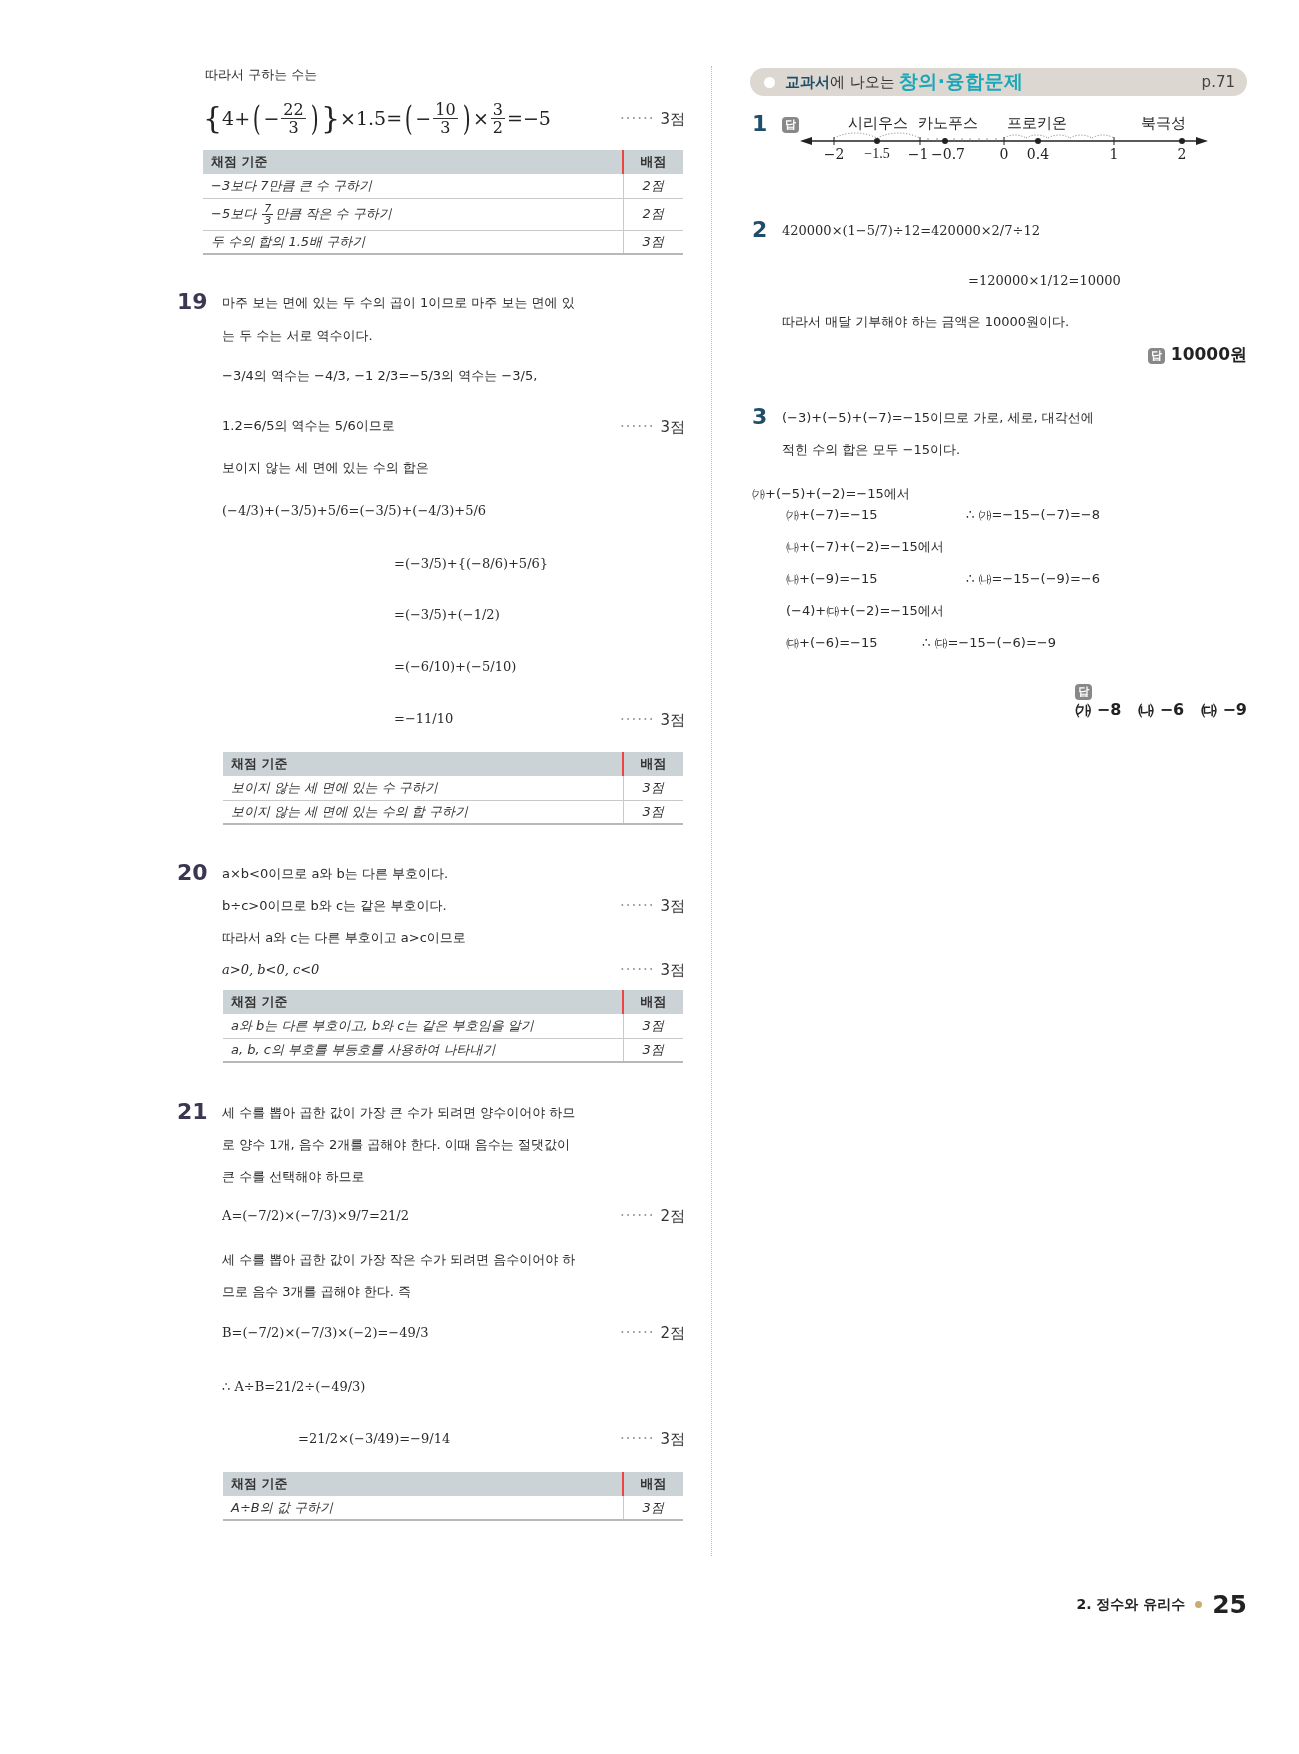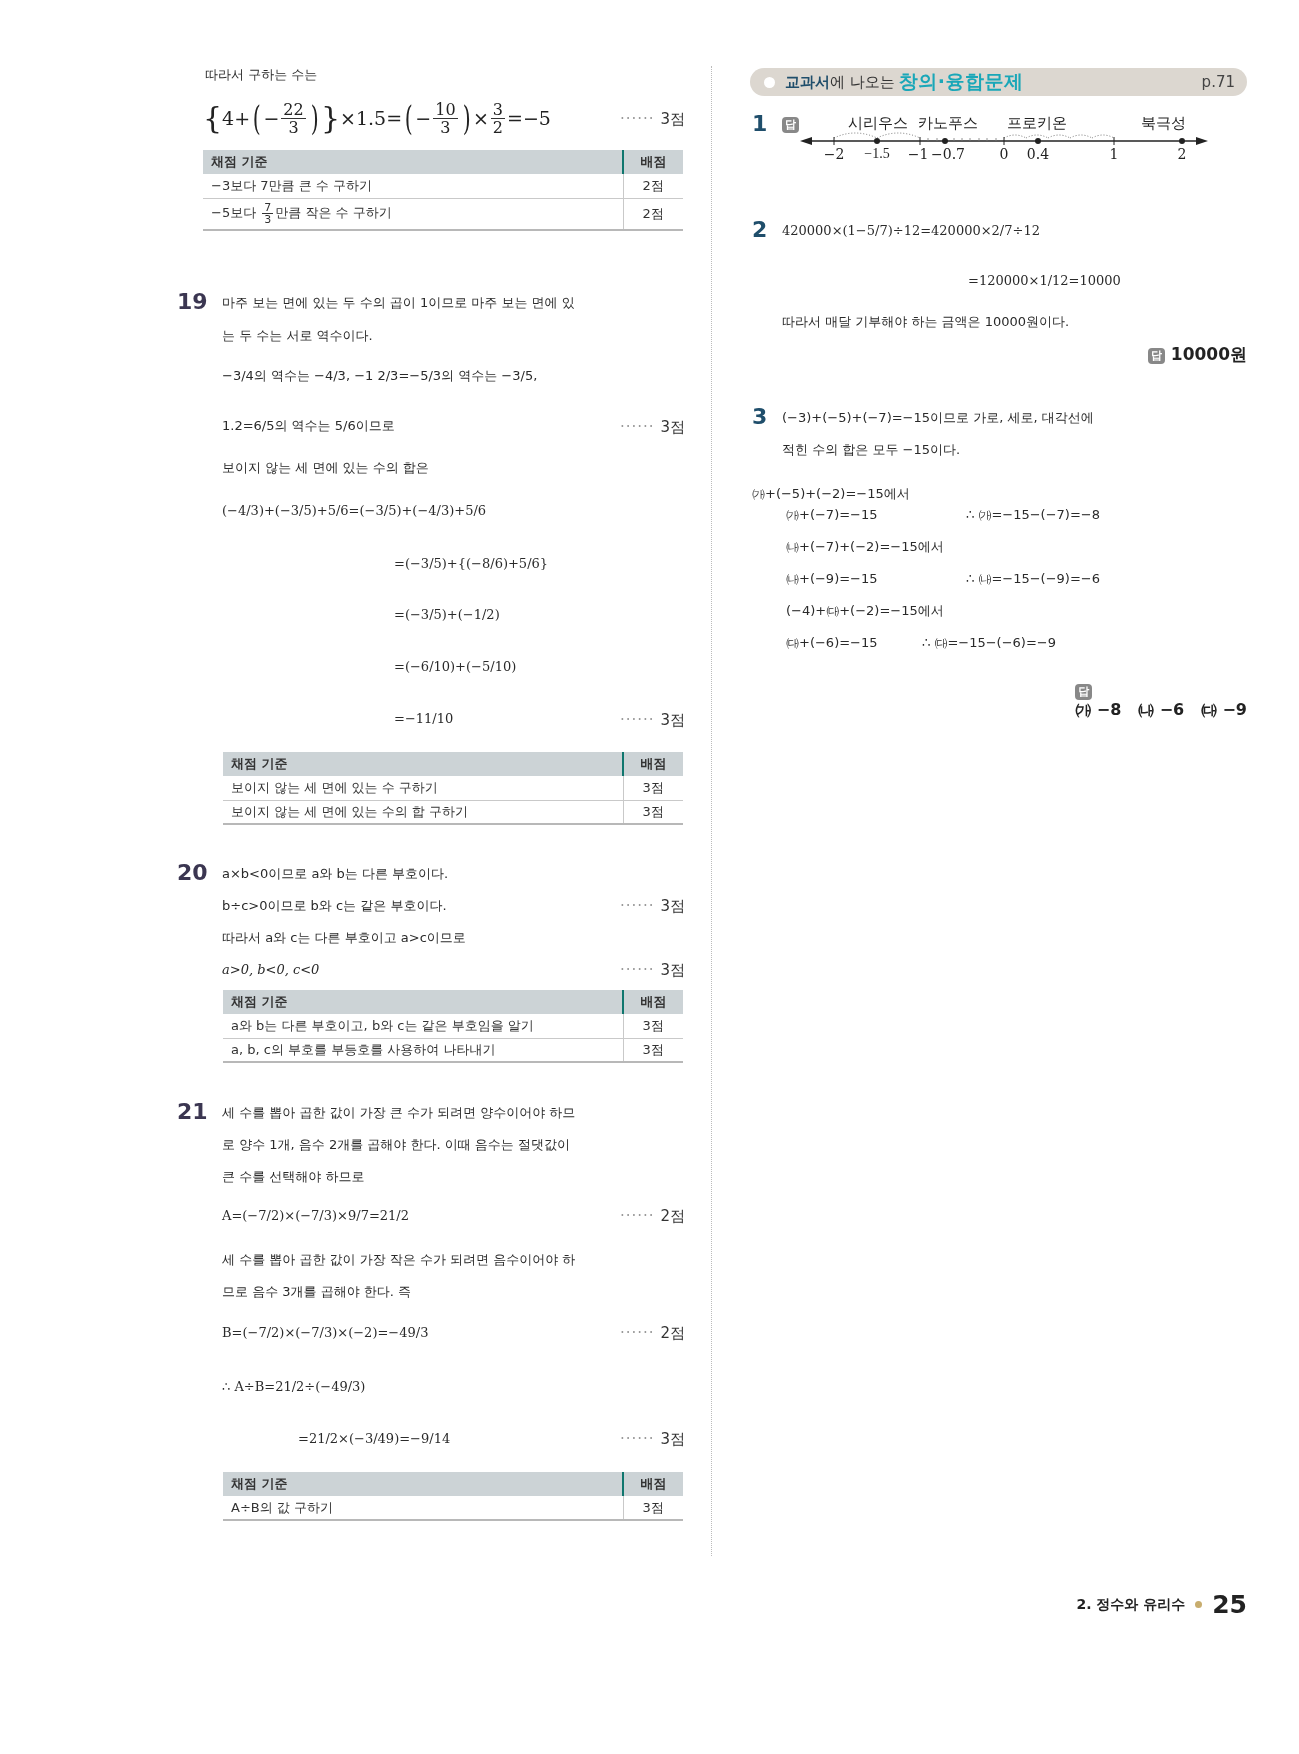--- a/index.html
+++ b/index.html
@@ -16,22 +16,22 @@
   .qnum-r { color: #1f4e6b; }
   
   .frac { display: inline-block; vertical-align: middle; text-align: center; font-size: 16px; line-height: 17px; margin: 0 2px; }
   .frac > span { display: block; padding: 0 2px; }
   .frac > span.num { border-bottom: 1px solid #333; }
   .paren { font-size: 34px; font-weight: 200; vertical-align: middle; line-height: 34px; display: inline-block; transform: scaleX(0.6); }
   .eqrow { position: absolute; font-size: 19px; white-space: nowrap; display: flex; align-items: center; height: 44px; }
   
   .score-table { position: absolute; border-collapse: collapse; font-family: "DejaVu Sans", "Liberation Sans", sans-serif; font-size: 13px; color: #333; }
   .score-table th { background: #ccd3d6; font-weight: bold; text-align: left; padding: 0 8px; height: 24px; font-size: 13px; color: #333; }
-  .score-table th.pt { text-align: center; border-left: 2px solid #0f766e; }
-  .score-table td { padding: 0 8px; height: 24px; border-bottom: 1px solid #c9c9c9; }
+  .score-table th.pt { text-align: center; border-left: 2px solid #ef4444; }
+  .score-table td { padding: 0 8px; height: 24px; border-bottom: 1px solid #c9c9c9; font-style: italic; }
   .score-table td.pt { text-align: center; border-left: 1px solid #c9c9c9; }
   .score-table tr:last-child td { border-bottom: 2px solid #b8b8b8; }
   
   .banner { position: absolute; left: 750px; top: 68px; width: 497px; height: 28px; background: #dcd7d0; border-radius: 14px; display: flex; align-items: center; }
   .banner .dot { width: 11px; height: 11px; background: #fff; border-radius: 50%; margin-left: 14px; margin-right: 10px; }
   .banner .t1 { font-family: "DejaVu Sans", "Liberation Sans", sans-serif; font-weight: bold; font-size: 15px; color: #1f4e6b; }
   .banner .t2 { font-family: "DejaVu Sans", "Liberation Sans", sans-serif; font-size: 15px; color: #333; margin-right: 4px; }
   .banner .t3 { font-family: "DejaVu Sans", "Liberation Sans", sans-serif; font-weight: 900; font-size: 19px; color: #1aa7b8; letter-spacing: 0.5px; }
   .banner .pg { margin-left: auto; margin-right: 12px; font-family: "DejaVu Sans", "Liberation Sans", sans-serif; font-size: 15px; color: #444; }
   .ans-badge { display: inline-block; background: #888; color: #fff; font-family: "DejaVu Sans", "Liberation Sans", sans-serif; font-size: 11px; font-weight: bold; border-radius: 4px; padding: 1px 3px; vertical-align: middle; line-height: 14px; }
@@ -83,20 +83,24 @@
         <th class="pt" style="width:60px;">배점</th>
       </tr>
   <tr>
         <td>−3보다 7만큼 큰 수 구하기</td>
         <td class="pt">2점</td>
       </tr>
   <tr>
         <td style="height:32px;"><span>−5보다 </span><span class="frac" style="font-size:11px;line-height:11px;"><span class="num">7</span><span>3</span></span><span>만큼 작은 수 구하기</span></td>
         <td class="pt">2점</td>
       </tr>
+  <tr>
+        <td>두 수의 합의 1.5배 구하기</td>
+        <td class="pt">3점</td>
+      </tr>
 </tbody>
   </table>
 
 <div class="qnum" style="left:177px; top:289px;">19</div>
 <div class="line kr" style="left:222px; top:289px;">마주 보는 면에 있는 두 수의 곱이 1이므로 마주 보는 면에 있</div>
 <div class="line kr" style="left:222px; top:322px;">는 두 수는 서로 역수이다.</div>
 <div class="line kr" style="left:222px; top:362px;">−3/4의 역수는 −4/3, −1 2/3=−5/3의 역수는 −3/5,</div>
 <div class="line kr" style="left:222px; top:412px;">1.2=6/5의 역수는 5/6이므로</div>
 <div class="pts" style="left:620px; top:418px;"><span class="dots">······</span><span>3점</span></div>
 <div class="line kr" style="left:222px; top:454px;">보이지 않는 세 면에 있는 수의 합은</div>

